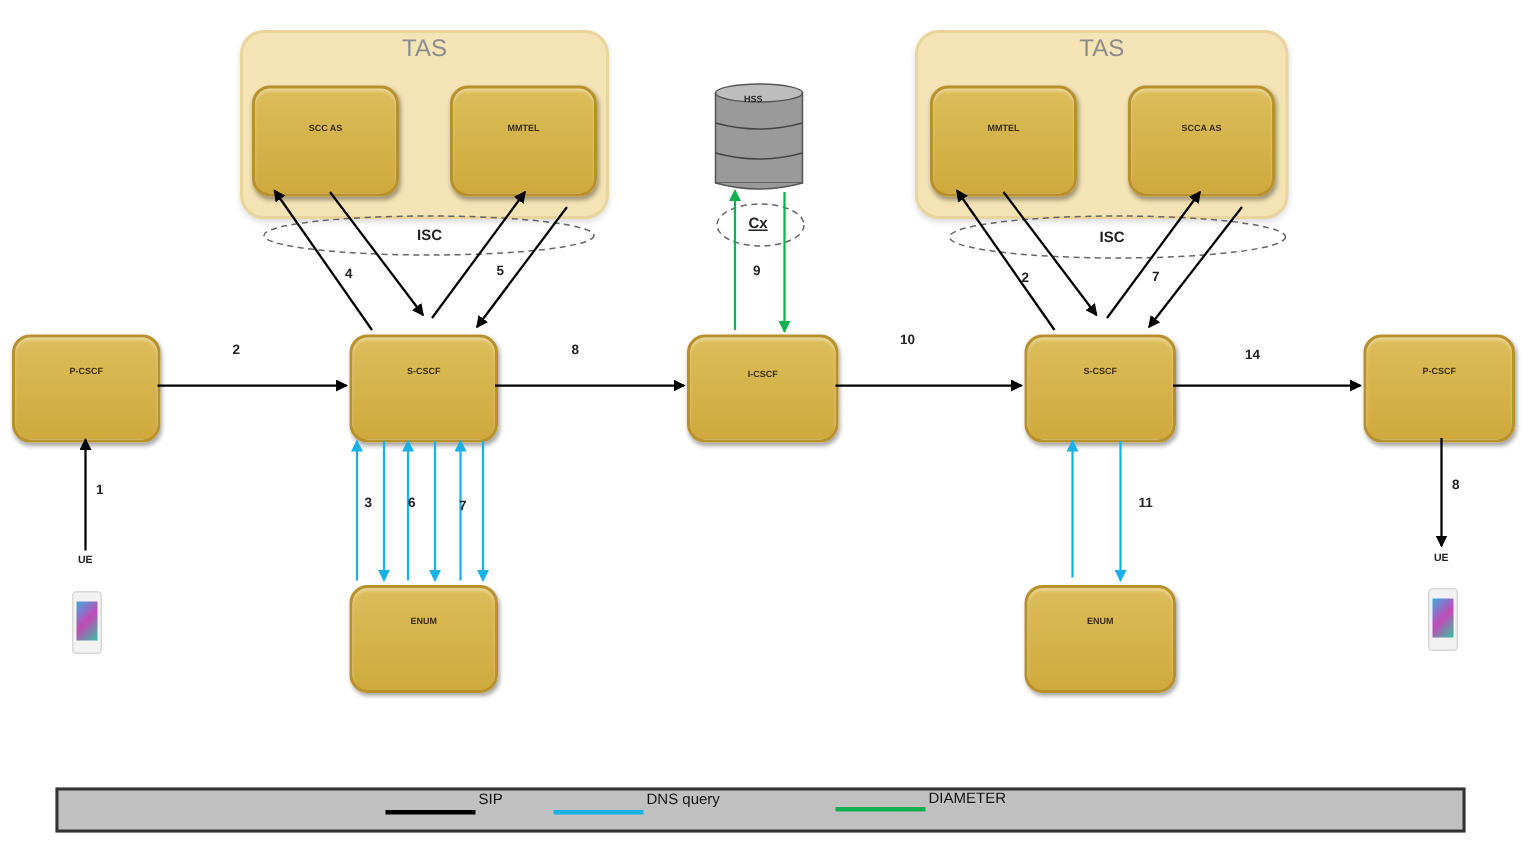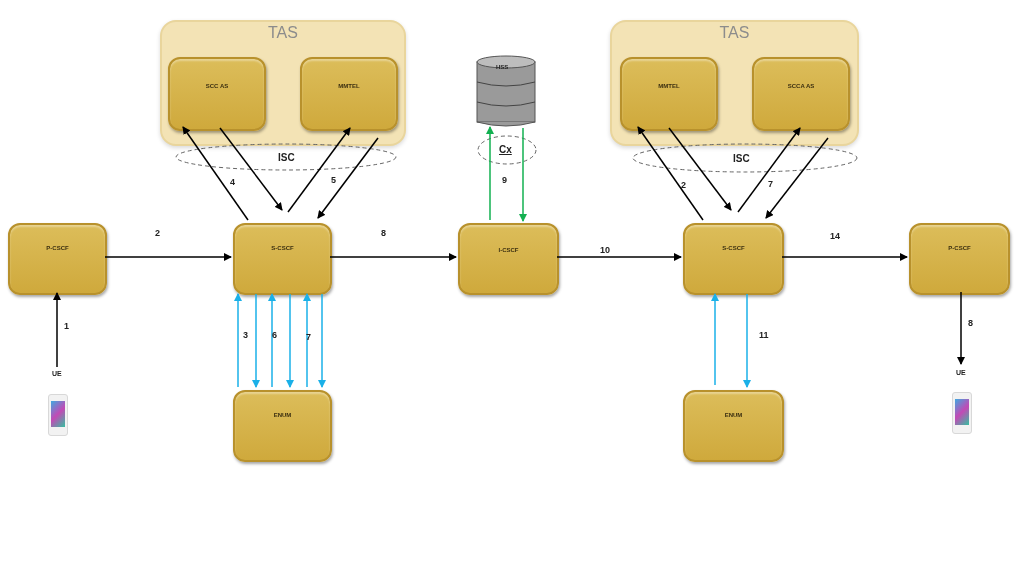--- a/index.html
+++ b/index.html
@@ -126,29 +126,37 @@
 
   <div class="lbl" style="left:64px;top:321px;">1</div>
   <div class="lbl" style="left:155px;top:228px;">2</div>
   <div class="lbl" style="left:243px;top:330px;">3</div>
   <div class="lbl" style="left:230px;top:177px;">4</div>
   <div class="lbl" style="left:331px;top:175px;">5</div>
   <div class="lbl" style="left:272px;top:330px;">6</div>
   <div class="lbl" style="left:306px;top:332px;">7</div>
   <div class="lbl" style="left:381px;top:228px;">8</div>
   <div class="lbl" style="left:502px;top:175px;">9</div>
-  <div class="lbl" style="left:600px;top:245px;">10</div>
+  <div class="lbl" style="left:600px;top:221px;">10</div>
   <div class="lbl" style="left:716px;top:330px;padding-left:43px;">11</div>
   <div class="lbl" style="left:681px;top:180px;">2</div>
   <div class="lbl" style="left:768px;top:179px;">7</div>
   <div class="lbl" style="left:830px;top:231px;">14</div>
   <div class="lbl" style="left:968px;top:318px;">8</div>
 
   <div class="lbl ue" style="left:52px;top:370px;">UE</div>
   <div class="phone" style="left:48px;top:394px;">
       <div class="screen"></div>
     </div>
   <div class="lbl ue" style="left:956px;top:369px;">UE</div>
   <div class="phone" style="left:952px;top:392px;">
       <div class="screen"></div>
     </div>
 
+  <div class="legend">
+    <div class="legend-line" style="left:218px;top:13px;width:60px;background:#000;"></div>
+    <div class="legend-text" style="left:280px;top:1px;">SIP</div>
+    <div class="legend-line" style="left:330px;top:13px;width:60px;background:#1ab0e8;"></div>
+    <div class="legend-text" style="left:392px;top:1px;">DNS query</div>
+    <div class="legend-line" style="left:518px;top:11px;width:60px;background:#12b050;"></div>
+    <div class="legend-text" style="left:580px;top:0px;">DIAMETER</div>
+  </div>
 </div>
 
 </body></html>

